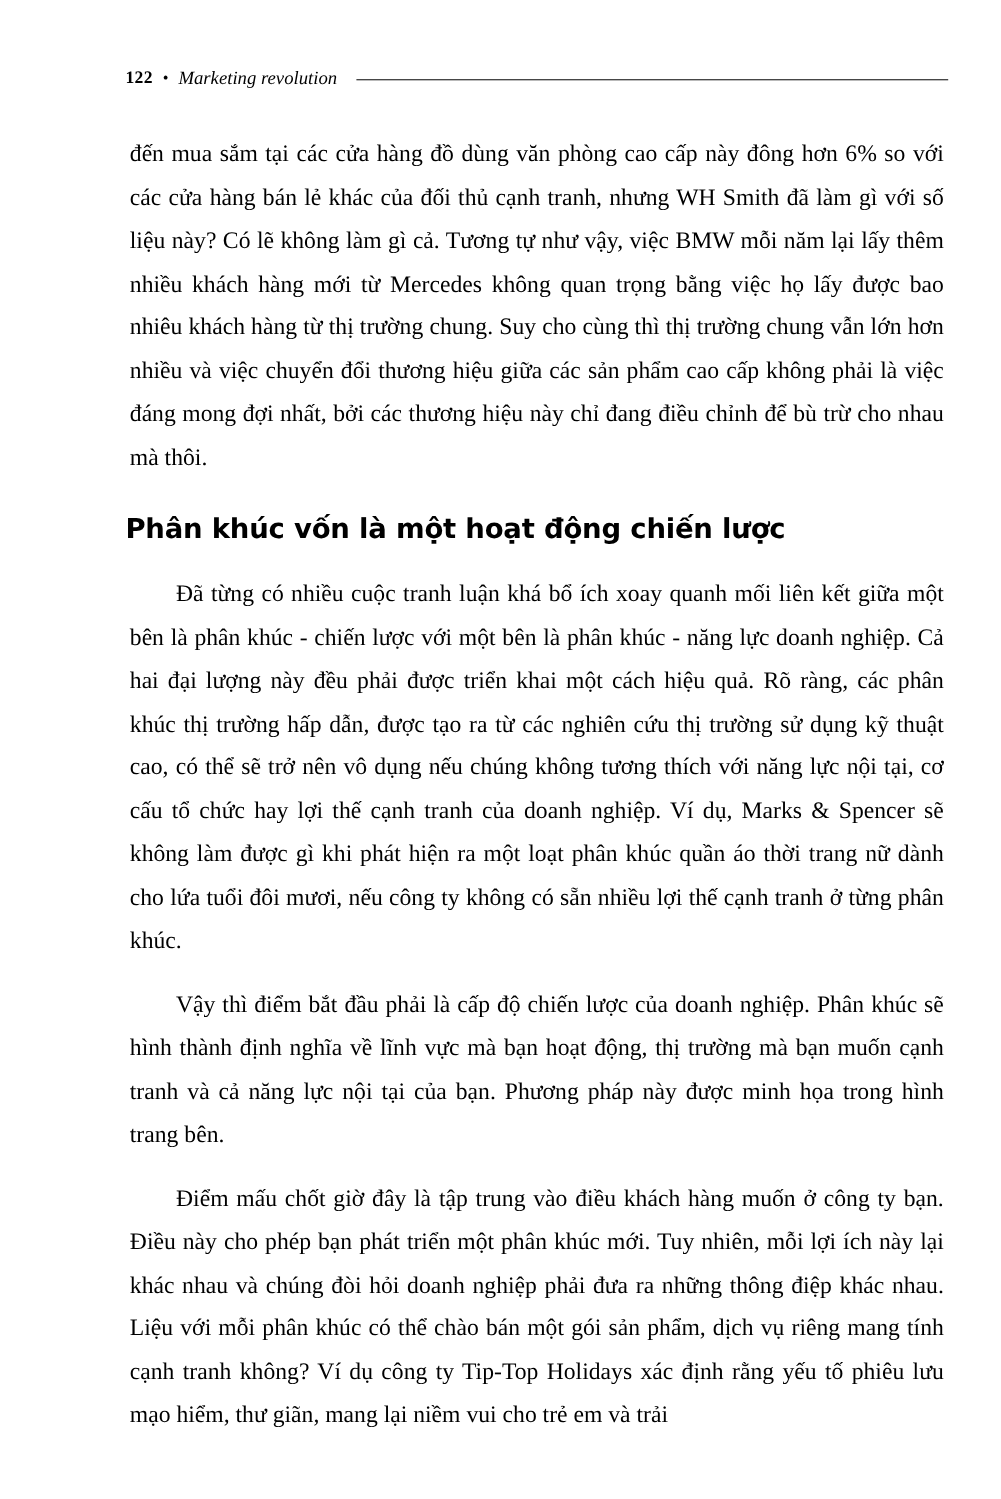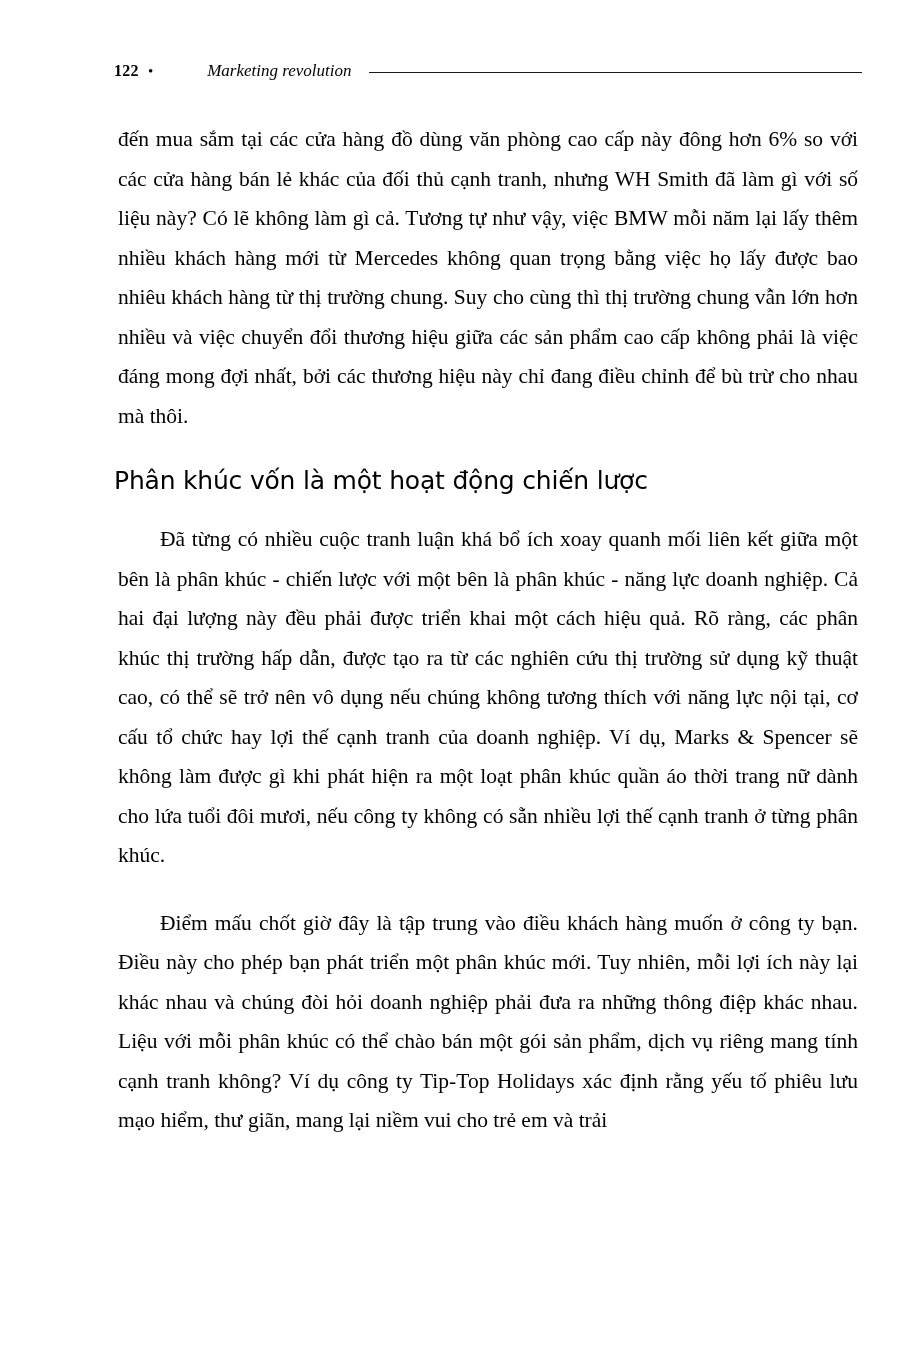--- a/index.html
+++ b/index.html
@@ -36,21 +36,20 @@
     letter-spacing: 0.3px;
   }
   .folio-sep {
     font-size: 15px;
     margin: 0 9px 0 9px;
   }
   .running-title {
     font-style: italic;
     font-size: 17px;
     white-space: nowrap;
-    margin-left: 45px;
   }
   .rule {
     flex: 1;
     height: 1px;
     background: #1a1a1a;
     margin-left: 18px;
     margin-top: 2px;
   }
   .body-text p {
     margin: 4px;
@@ -58,21 +57,21 @@
     line-height: 39.5px;
     text-align: justify;
     text-justify: inter-word;
     hyphens: none;
   }
   .body-text p.indent {
     text-indent: 42px;
   }
   h2.section-heading {
     font-family: "DejaVu Sans", sans-serif;
-    font-weight: 400;
+    font-weight: 700;
     font-size: 25px;
     line-height: 34px;
     margin: 28px 0 22px 0;
     letter-spacing: -0.2px;
   }
   .gap-small { height: 10px; }
 </style>
 </head>
 <body>
 
@@ -85,17 +84,18 @@
     <span class="rule"></span>
   </div>
 
   <div class="body-text">
     <p>đến mua sắm tại các cửa hàng đồ dùng văn phòng cao cấp này đông hơn 6% so với các cửa hàng bán lẻ khác của đối thủ cạnh tranh, nhưng WH Smith đã làm gì với số liệu này? Có lẽ không làm gì cả. Tương tự như vậy, việc BMW mỗi năm lại lấy thêm nhiều khách hàng mới từ Mercedes không quan trọng bằng việc họ lấy được bao nhiêu khách hàng từ thị trường chung. Suy cho cùng thì thị trường chung vẫn lớn hơn nhiều và việc chuyển đổi thương hiệu giữa các sản phẩm cao cấp không phải là việc đáng mong đợi nhất, bởi các thương hiệu này chỉ đang điều chỉnh để bù trừ cho nhau mà thôi.</p>
 
     <h2 class="section-heading">Phân khúc vốn là một hoạt động chiến lược</h2>
 
     <p class="indent">Đã từng có nhiều cuộc tranh luận khá bổ ích xoay quanh mối liên kết giữa một bên là phân khúc - chiến lược với một bên là phân khúc - năng lực doanh nghiệp. Cả hai đại lượng này đều phải được triển khai một cách hiệu quả. Rõ ràng, các phân khúc thị trường hấp dẫn, được tạo ra từ các nghiên cứu thị trường sử dụng kỹ thuật cao, có thể sẽ trở nên vô dụng nếu chúng không tương thích với năng lực nội tại, cơ cấu tổ chức hay lợi thế cạnh tranh của doanh nghiệp. Ví dụ, Marks &amp; Spencer sẽ không làm được gì khi phát hiện ra một loạt phân khúc quần áo thời trang nữ dành cho lứa tuổi đôi mươi, nếu công ty không có sẵn nhiều lợi thế cạnh tranh ở từng phân khúc.</p>
     <div class="gap-small"></div>
+    <p class="indent">Vậy thì điểm bắt đầu phải là cấp độ chiến lược của doanh nghiệp. Phân khúc sẽ hình thành định nghĩa về lĩnh vực mà bạn hoạt động, thị trường mà bạn muốn cạnh tranh và cả năng lực nội tại của bạn. Phương pháp này được minh họa trong hình trang bên.</p>
     <div class="gap-small"></div>
     <p class="indent">Điểm mấu chốt giờ đây là tập trung vào điều khách hàng muốn ở công ty bạn. Điều này cho phép bạn phát triển một phân khúc mới. Tuy nhiên, mỗi lợi ích này lại khác nhau và chúng đòi hỏi doanh nghiệp phải đưa ra những thông điệp khác nhau. Liệu với mỗi phân khúc có thể chào bán một gói sản phẩm, dịch vụ riêng mang tính cạnh tranh không? Ví dụ công ty Tip-Top Holidays xác định rằng yếu tố phiêu lưu mạo hiểm, thư giãn, mang lại niềm vui cho trẻ em và trải</p>
   </div>
 
 </div>
 
 </body></html>

